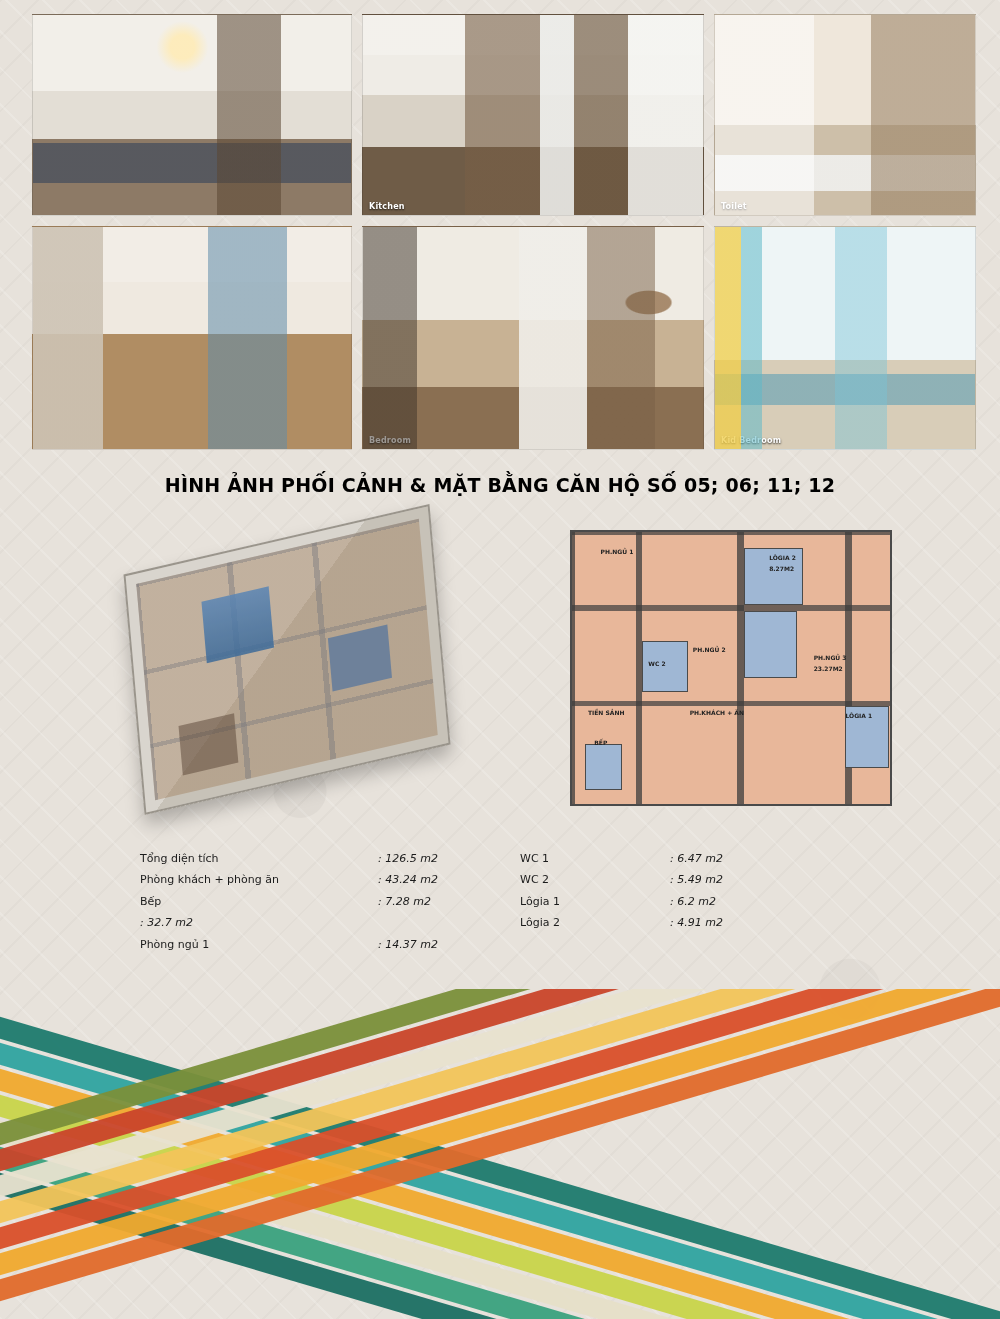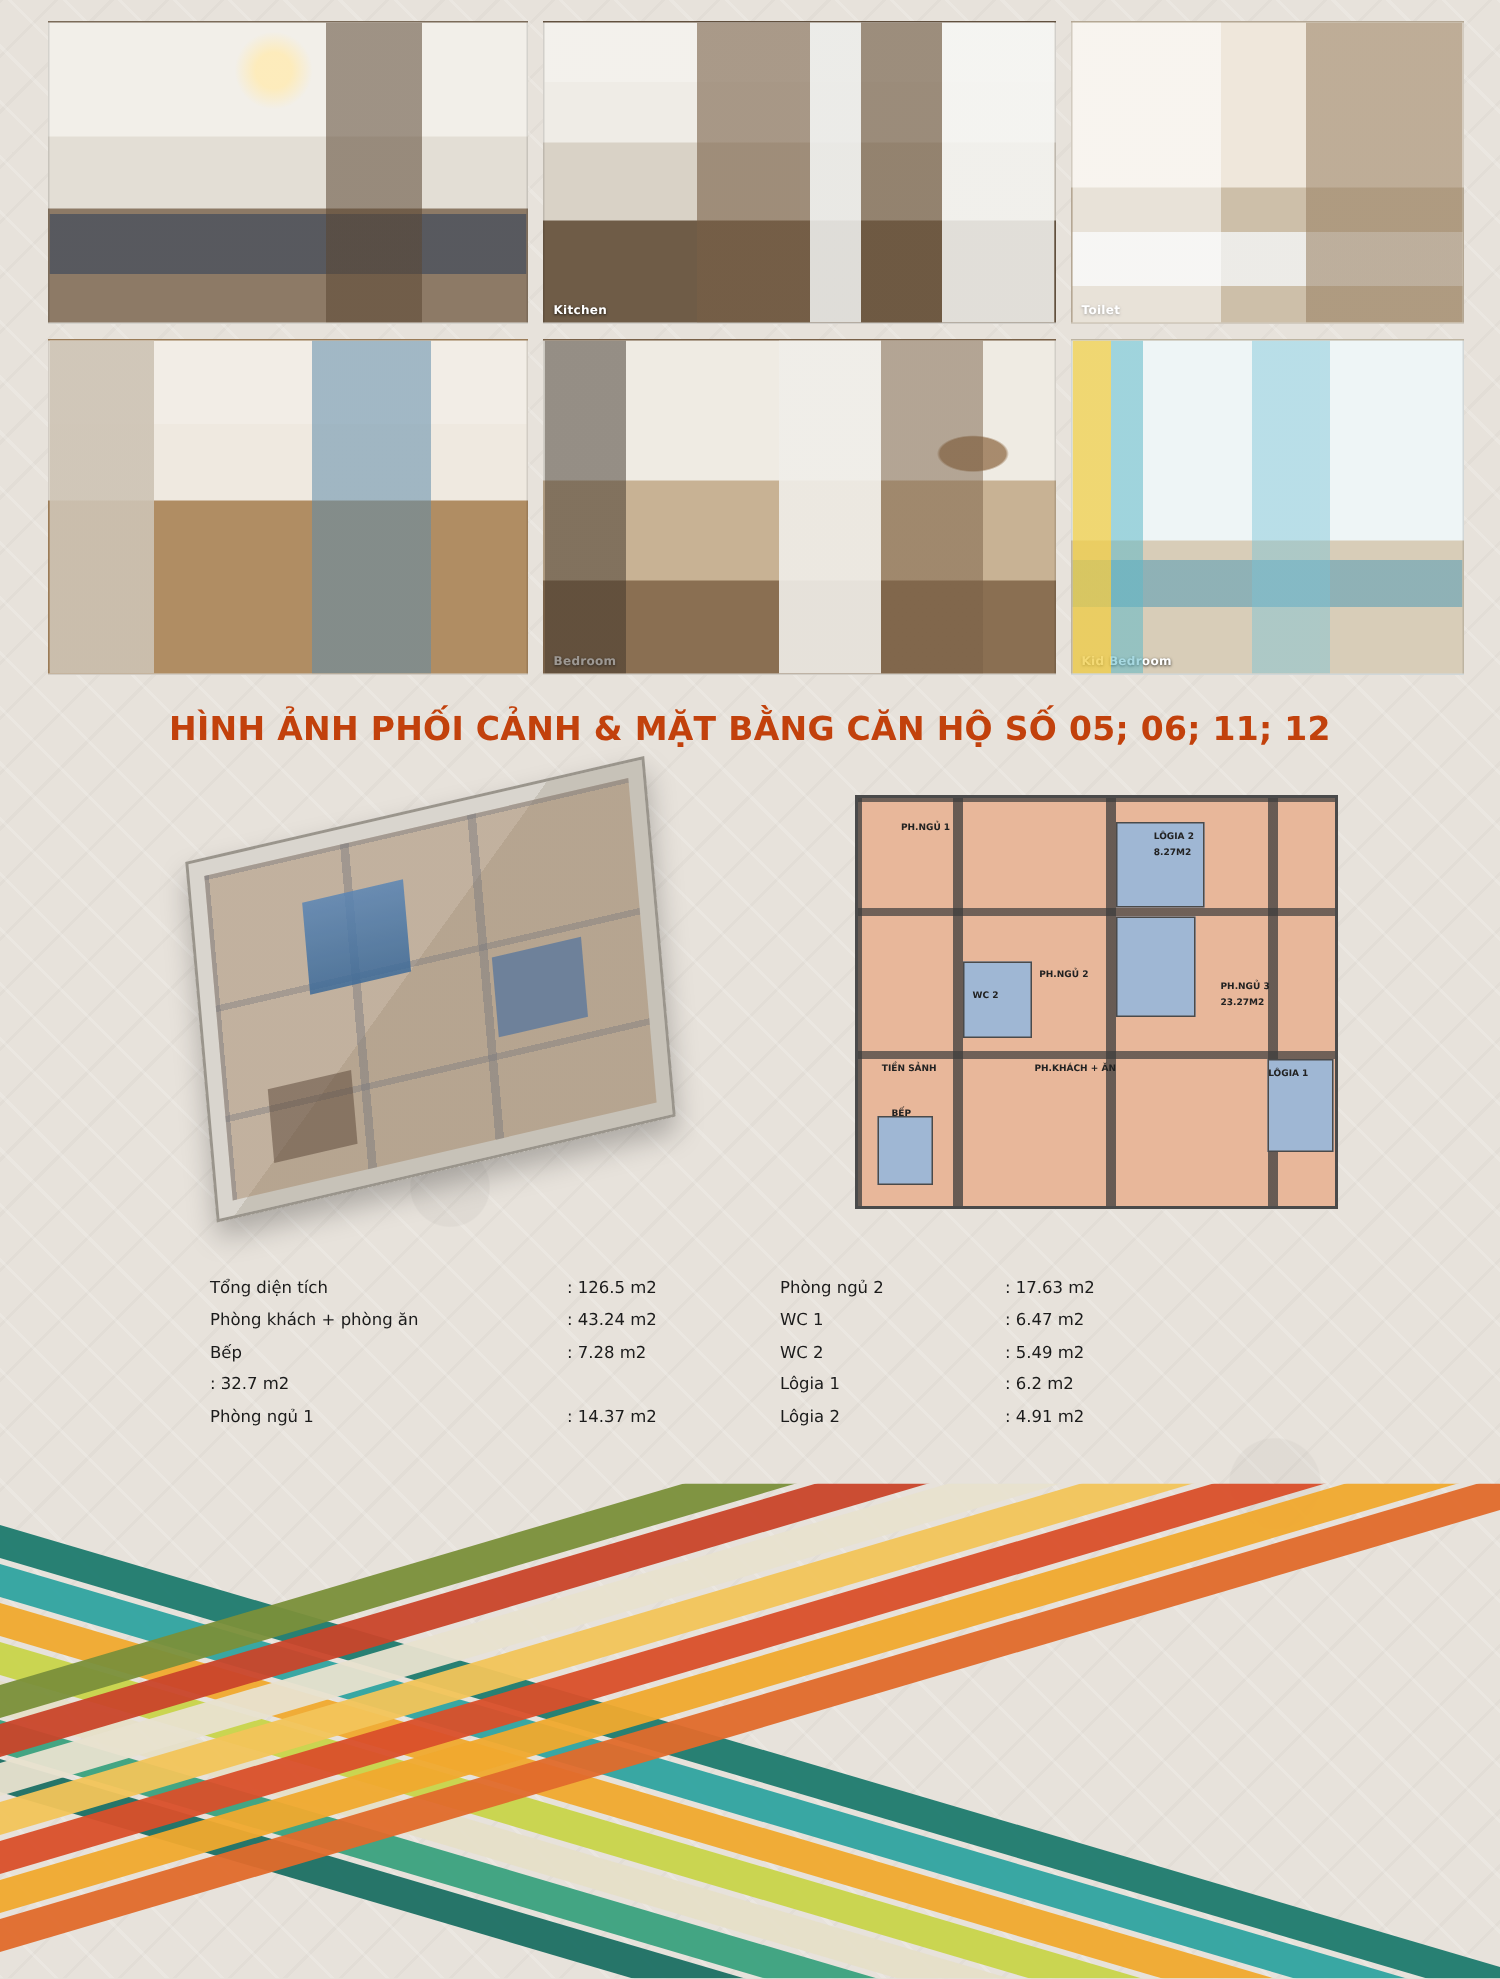--- a/index.html
+++ b/index.html
@@ -71,21 +71,21 @@
   .ph6{flex:1 1 auto;height:222px;
     background:linear-gradient(180deg,#eef5f6 0 60%,#d8cdb8 60% 100%);}
   .ph6:after{content:"";position:absolute;inset:0;
     background:
       linear-gradient(90deg,rgba(240,205,70,.75) 0 10%,rgba(95,185,200,.55) 10% 18%,rgba(0,0,0,0) 18% 46%,rgba(120,195,215,.45) 46% 66%,rgba(0,0,0,0) 66%),
       linear-gradient(180deg,rgba(0,0,0,0) 0 66%,rgba(70,150,180,.5) 66% 80%,rgba(0,0,0,0) 80%);}
 
   
   .title{
     position:absolute;left:0;right:0;top:474px;text-align:center;
-    font-size:22px;font-weight:bold;color:#c2410c;letter-spacing:.2px;
+    font-size:19px;font-weight:bold;color:#000000;letter-spacing:.2px;
     font-family:"DejaVu Sans", sans-serif;
   }
 
   
   .plan3d{position:absolute;left:120px;top:520px;width:350px;height:300px;}
   .plan3d .iso{
     position:absolute;left:10px;top:20px;width:310px;height:235px;
     background:linear-gradient(135deg,#d9d5ce 0 45%,#c7c2b8 45% 100%);
     transform:rotate(-13deg) skewX(-8deg);
     box-shadow:0 10px 18px rgba(0,0,0,.25);
@@ -120,21 +120,21 @@
   .w3{left:22%;top:40%;width:14%;height:18%;}
   .w4{left:86%;top:64%;width:13%;height:22%;background:#bcd0e3;}
   .w5{left:4%;top:78%;width:11%;height:16%;background:#c9d6e5;}
   .rlabel{position:absolute;font-size:6px;font-weight:bold;color:#222;line-height:1.25;}
 
   
   .specs{position:absolute;left:140px;top:848px;width:740px;display:flex;gap:20px;}
   .col{flex:1;}
   .srow{display:flex;font-size:11px;color:#1b1b1b;line-height:1.95;}
   .skey{flex:0 0 238px;}
-  .sval{flex:1;}
+  .sval{flex:1;font-style:italic;}
   .col.right .skey{flex:0 0 150px;}
 
   
   .ribbons{position:absolute;left:0;bottom:0;width:1000px;height:330px;overflow:hidden;z-index:2;}
 </style>
 </head>
 <body>
 
 <div class="bg-pattern"></div>
 
@@ -208,24 +208,20 @@
       </div>
       <div class="srow">
         <span class="sval">: 32.7 m2</span>
       </div>
       <div class="srow">
         <span class="skey">Phòng ngủ 1</span>
         <span class="sval">: 14.37 m2</span>
       </div>
     </div>
     <div class="col right">
-      <div class="srow">
-        <span class="skey">Phòng ngủ 2</span>
-        <span class="sval">: 17.63 m2</span>
-      </div>
       <div class="srow">
         <span class="skey">WC 1</span>
         <span class="sval">: 6.47 m2</span>
       </div>
       <div class="srow">
         <span class="skey">WC 2</span>
         <span class="sval">:  5.49 m2</span>
       </div>
       <div class="srow">
         <span class="skey">Lôgia 1</span>

